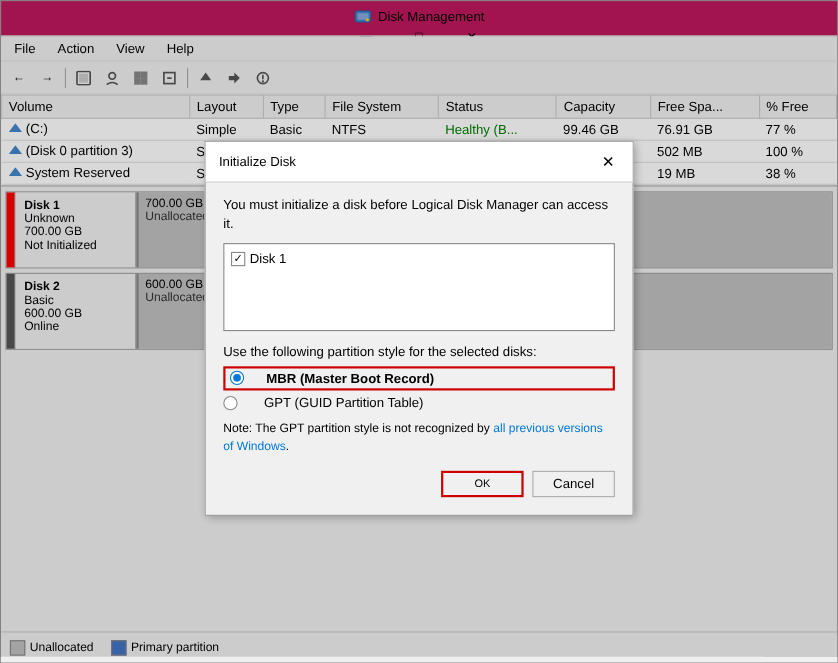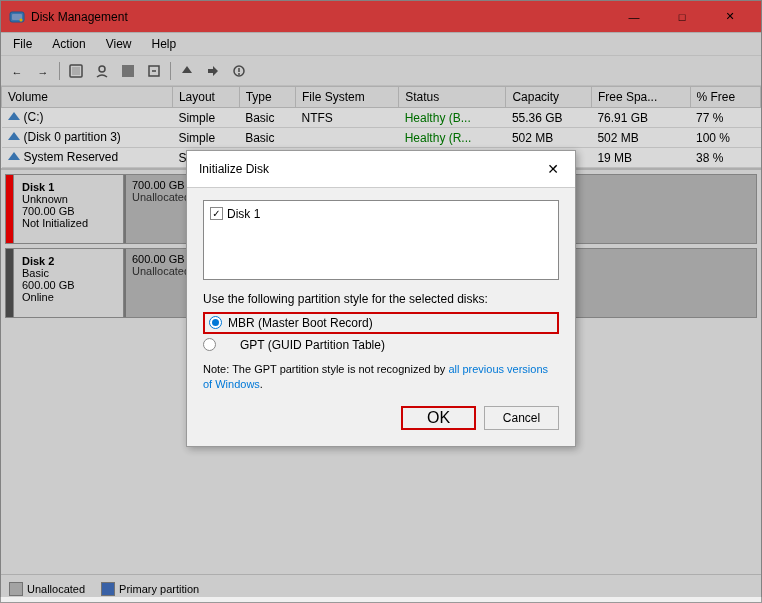--- a/index.html
+++ b/index.html
@@ -13,27 +13,28 @@
     }
     .window {
       width: 762px;
       height: 603px;
       background: #f0f0f0;
       border: 1px solid #999;
       display: flex;
       flex-direction: column;
     }
     .title-bar {
-      background: #ef4444;
+      background: #be185d;
       border-bottom: 1px solid #ccc;
       padding: 6px 8px;
       display: flex;
       align-items: center;
       justify-content: space-between;
       height: 32px;
+      flex-direction: column;
     }
     .title-bar-left {
       display: flex;
       align-items: center;
       gap: 6px;
     }
     .title-text {
       font-size: 12px;
       color: #000;
     }
@@ -291,22 +292,23 @@
       content: '';
       width: 7px;
       height: 7px;
       border-radius: 50%;
       background: #0078d7;
     }
     .radio-selected-container {
       border: 2px solid #cc0000;
       padding: 2px 4px;
       display: flex;
-      align-items: center;
-      gap: 6px;
+      align-items: flex-start;
+      gap: 20px;
+      font-weight: bold;
     }
     .note-text {
       font-size: 11px;
       line-height: 1.4;
       margin-bottom: 14px;
     }
     .note-text a { color: #0078d7; text-decoration: none; }
     .dialog-buttons {
       display: flex;
       justify-content: flex-end;
@@ -317,21 +319,21 @@
       min-width: 75px;
       height: 24px;
       padding: 0 12px;
       border: 1px solid #aaa;
       background: #f0f0f0;
       cursor: pointer;
       font-size: 12px;
     }
     .btn-ok {
       border: 2px solid #cc0000;
-      font-size: 16px;
+      font-size: 10px;
     }
   </style>
 </head>
 <body>
 
 <div class="window">
 
   <div class="title-bar">
     <div class="title-bar-left">
 
@@ -429,21 +431,21 @@
           <svg width="12" height="10" viewBox="0 0 12 10">
                     <polygon points="0,8 6,0 12,8" fill="#4488cc"></polygon>
                   </svg>
           (C:)
         </span>
       </td>
       <td>Simple</td>
       <td>Basic</td>
       <td>NTFS</td>
       <td style="color:#008000">Healthy (B...</td>
-      <td>55.36 GB</td>
+      <td>99.46 GB</td>
       <td>76.91 GB</td>
       <td>77 %</td>
     </tr>
             <tr>
       <td>
         <span style="display:inline-flex;align-items:center;gap:4px;">
           <svg width="12" height="10" viewBox="0 0 12 10">
                     <polygon points="0,8 6,0 12,8" fill="#4488cc"></polygon>
                   </svg>
           (Disk 0 partition 3)
@@ -524,20 +526,21 @@
   </div>
 </div>
 
 <div class="dialog-overlay">
   <div class="dialog">
     <div class="dialog-title-bar">
       <span class="dialog-title-text">Initialize Disk</span>
       <button class="dialog-close-btn">✕</button>
     </div>
     <div class="dialog-body">
+      <p class="dialog-intro">You must initialize a disk before Logical Disk Manager can access it.</p>
       <div class="disk-list-box">
         <div class="disk-list-item">
           <div class="disk-checkbox">✓</div>
           <span>Disk 1</span>
         </div>
       </div>
       <p class="partition-label">Use the following partition style for the selected disks:</p>
       <div class="radio-group">
         <div class="radio-selected-container">
           <div class="radio-circle selected"></div>

